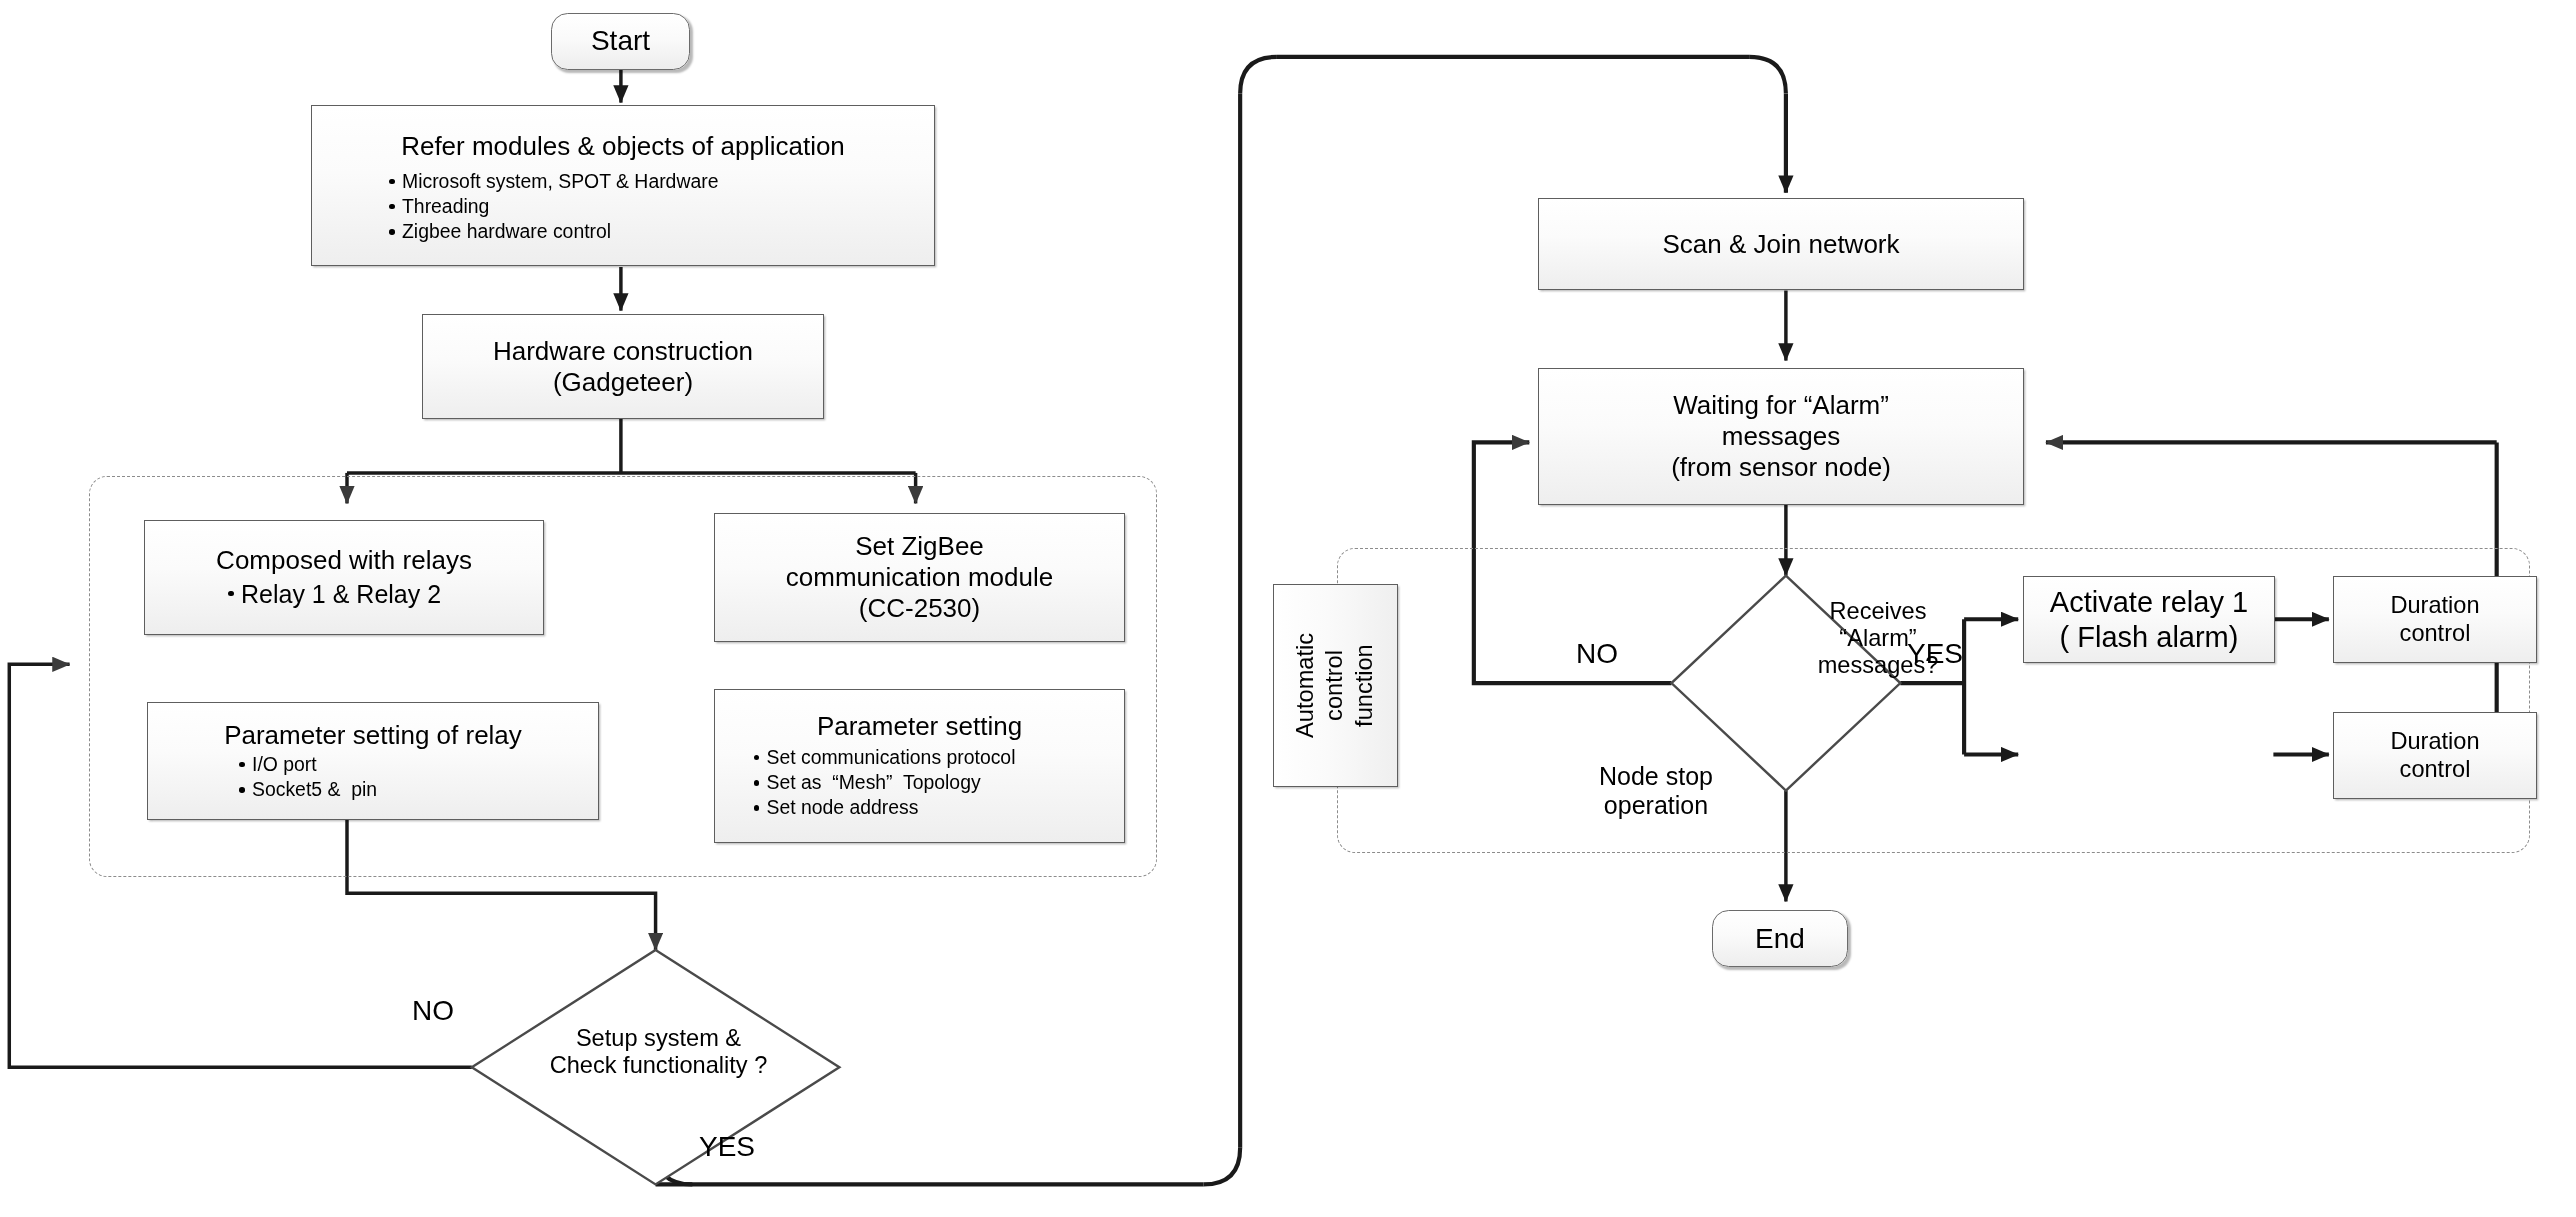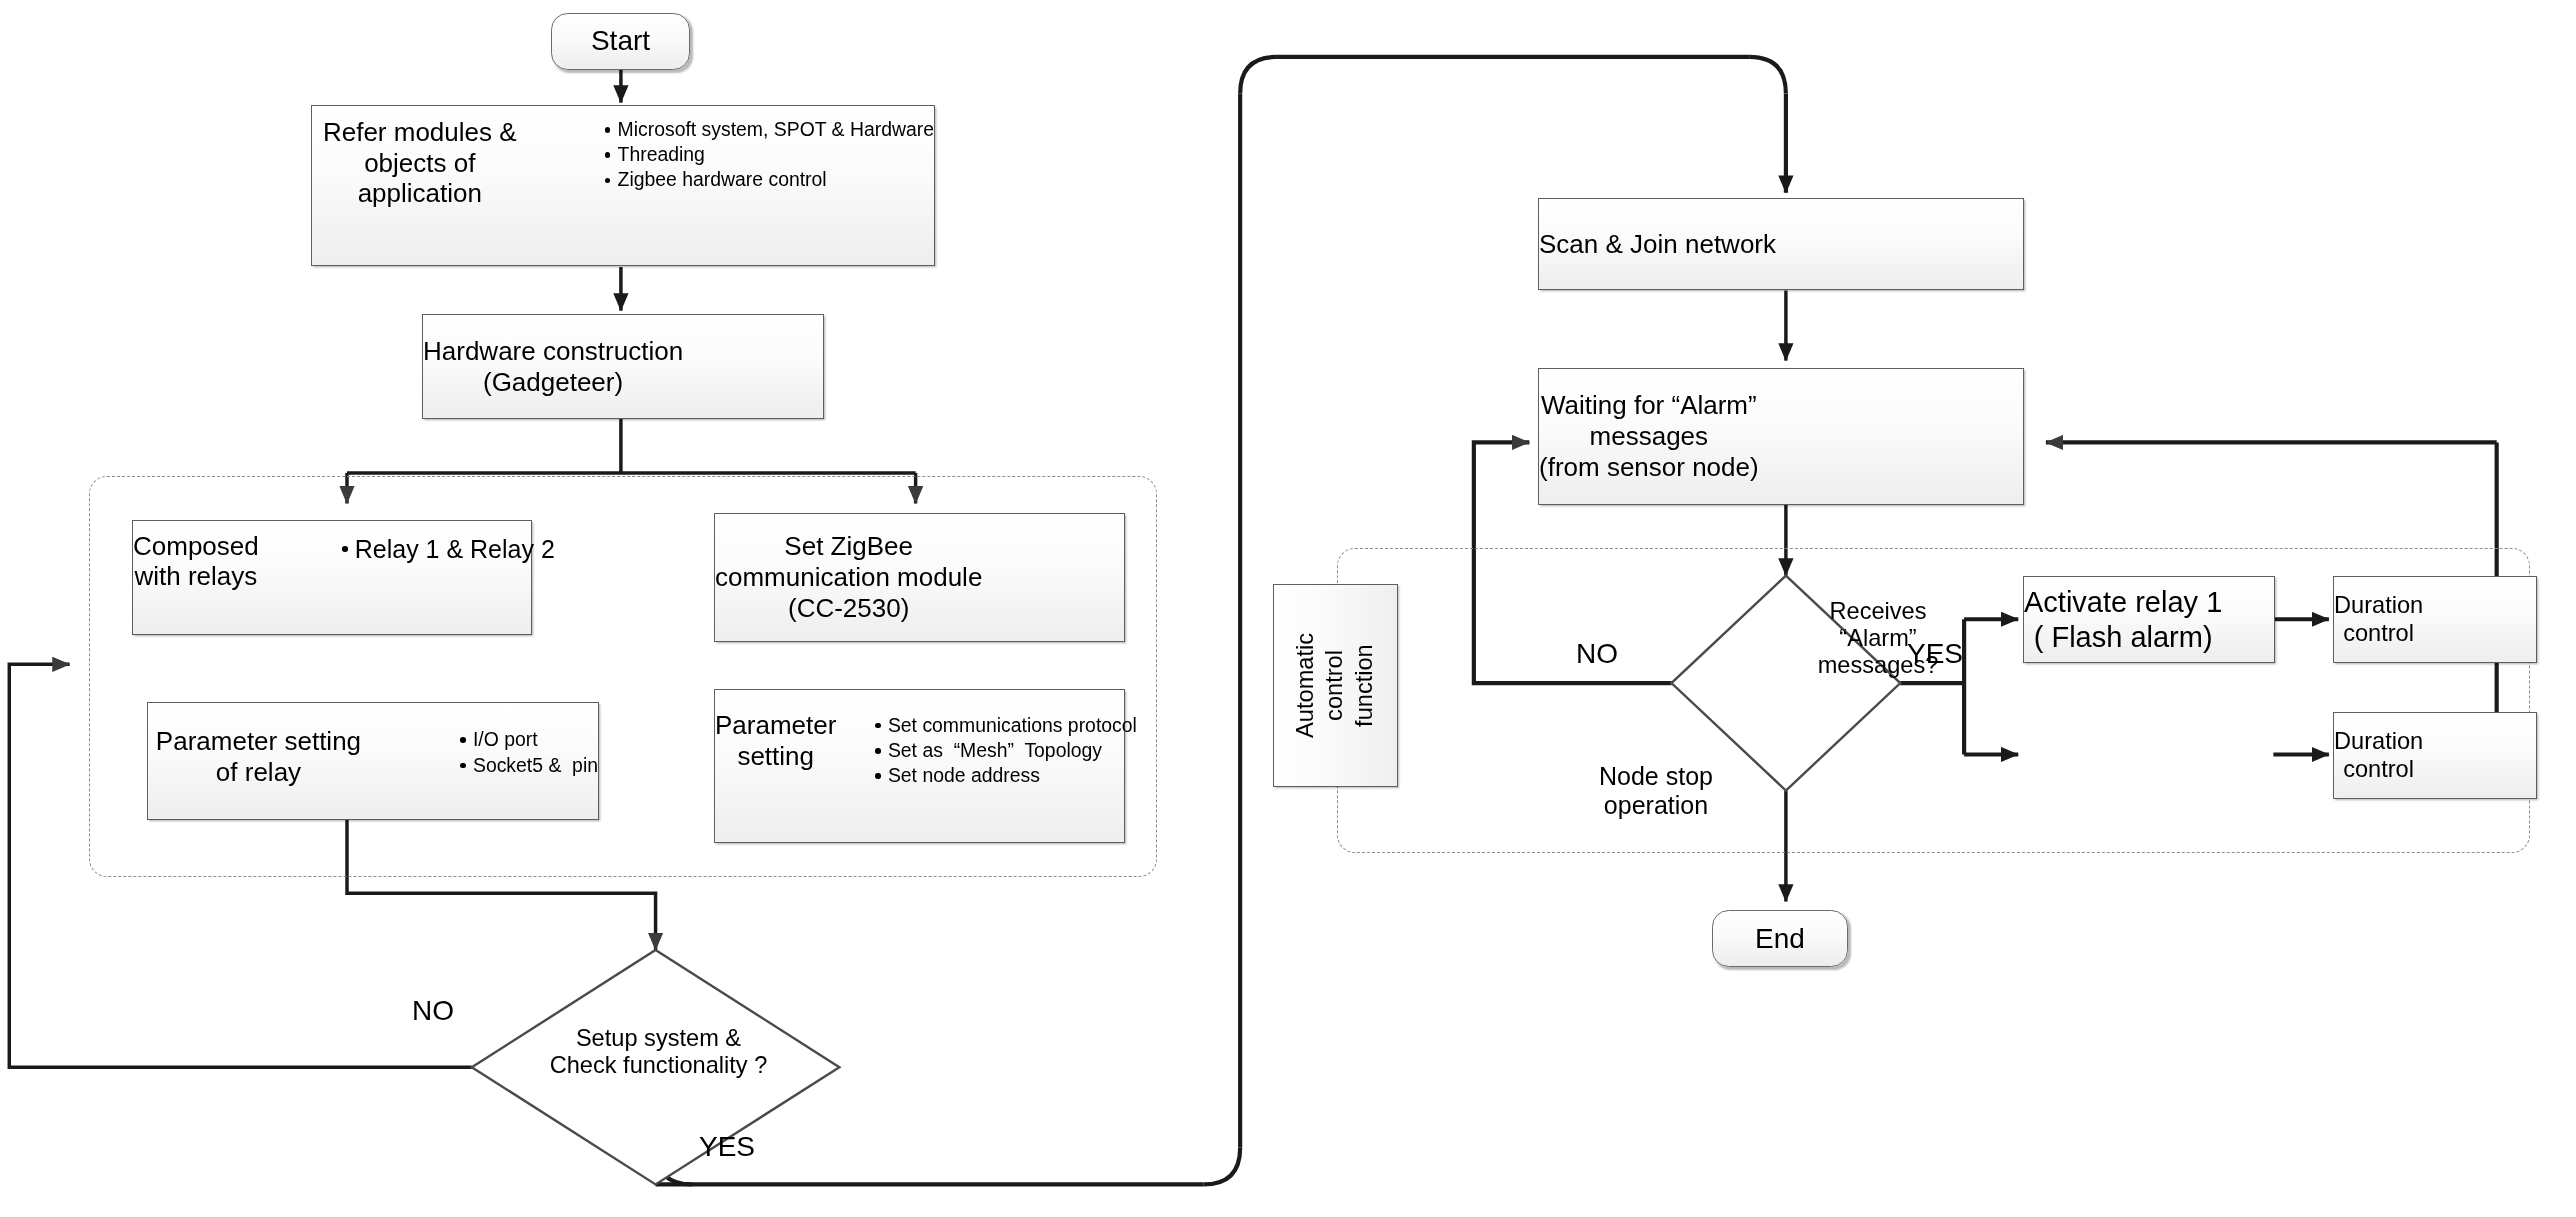--- a/index.html
+++ b/index.html
@@ -24,21 +24,22 @@
   }
 
   
   .node {
     position: absolute;
     box-sizing: border-box;
     background: linear-gradient(to bottom, #ffffff 0%, #fbfbfb 42%, #eeeeee 100%);
     border: 1.4px solid #5e5e5e;
     box-shadow: 2.1px 2.1px 2.1px rgba(0,0,0,0.30);
     display: flex;
-    flex-direction: row;
+    flex-direction: column;
+    justify-content: center;
     color: #000000;
   }
   .node.plain {
     align-items: center;
     text-align: center;
   }
   .title {
     text-align: center;
     white-space: pre-line;
     line-height: 1.18;
@@ -206,21 +207,21 @@
     </ul>
   </div>
 
   <div class="node plain" style="left:422px; top:314px; width:402px; height:105px;">
     <div class="title" style="font-size:26px;">Hardware construction
 (Gadgeteer)</div>
   </div>
 
   <div class="group-frame" style="left:89px; top:476px; width:1068px; height:401px;"></div>
 
-  <div class="node" style="left:132px; top:520px; width:400px; height:115px; padding:9.7px 0;">
+  <div class="node" style="left:144px; top:520px; width:400px; height:115px; padding:9.7px 0;">
     <div class="title" style="font-size:26px;">Composed with relays</div>
     <ul class="bullets" style="font-size:25px; margin-left:75px; margin-top:2.8px;">
       <li>Relay 1 &amp; Relay 2</li>
     </ul>
   </div>
 
   <div class="node plain" style="left:714px; top:513px; width:411px; height:129px;">
     <div class="title" style="font-size:26px;">Set ZigBee
 communication module
 (CC-2530)</div>

